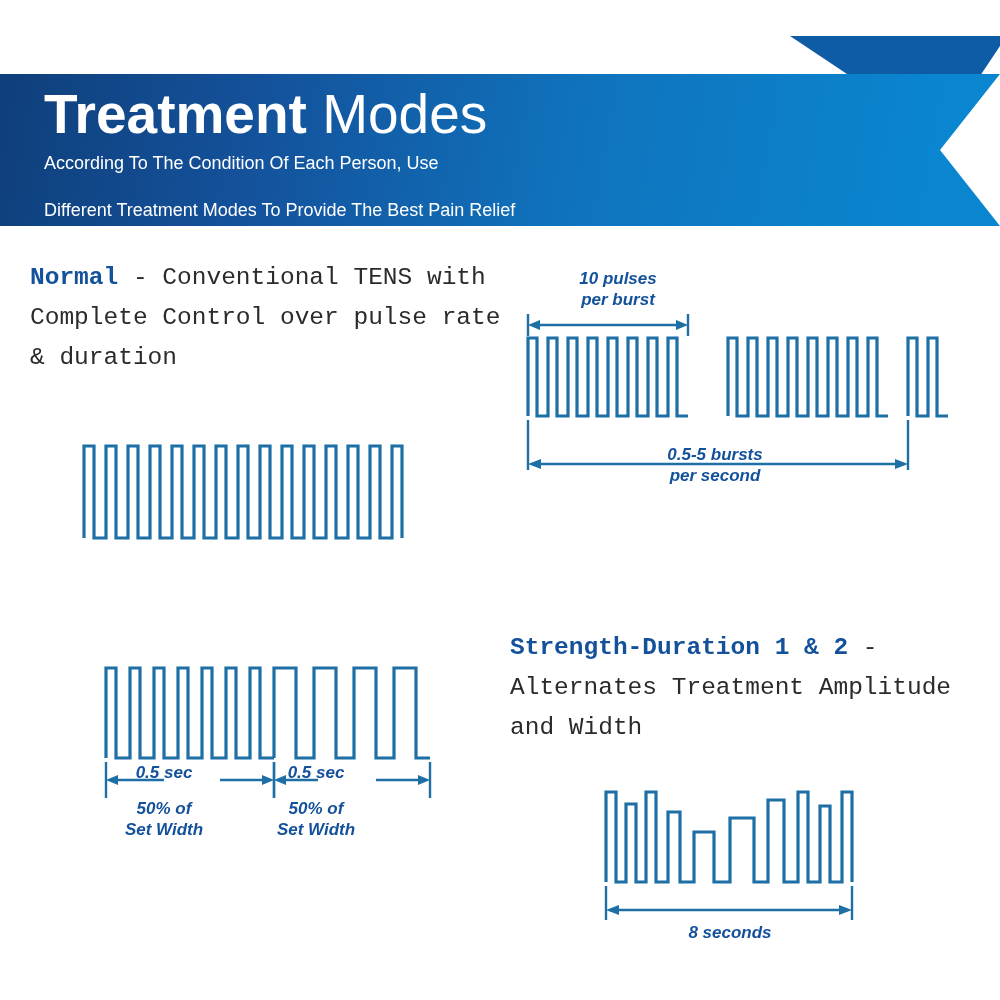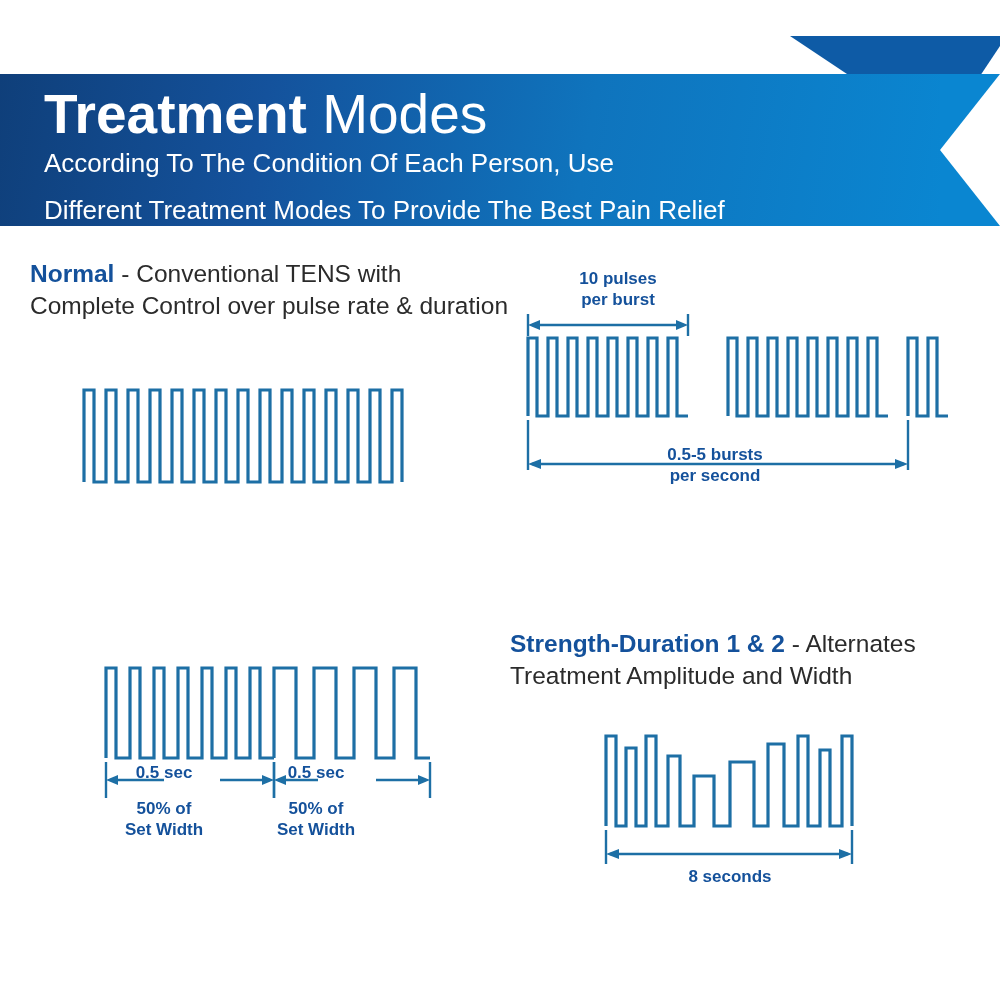--- a/index.html
+++ b/index.html
@@ -61,21 +61,21 @@
     line-height: 56px;
     white-space: nowrap;
   }
   .title-strong {
     font-weight: bold;
   }
   .title-light {
     font-weight: normal;
   }
   .subtitle {
-    font-size: 26px;
+    font-size: 18px;
     line-height: 31px;
     font-weight: normal;
     margin-top: 6px;
     white-space: nowrap;
   }
 
   
   .grid {
     position: absolute;
     left: 0;
@@ -87,43 +87,45 @@
     position: absolute;
     width: 480px;
   }
   .cell-tl { left: 30px;  top: 0px;   }
   .cell-tr { left: 510px; top: 0px;   }
   .cell-bl { left: 30px;  top: 370px; }
   .cell-br { left: 510px; top: 370px; }
 
   .mode-desc {
     font-size: 24.5px;
-    line-height: 32px;
+    line-height: 40px;
     color: #2b2b2b;
     font-weight: normal;
+    font-family: Liberation Mono, monospace;
   }
   .mode-name {
     color: #14519b;
     font-weight: bold;
   }
 
   .wave-area {
     position: relative;
     width: 480px;
   }
   svg { display: block; }
 
   .lbl {
     position: absolute;
     color: #14519b;
     font-size: 17px;
     line-height: 21px;
     font-weight: bold;
     text-align: center;
     white-space: pre-line;
+    font-style: italic;
   }
 </style>
 </head>
 <body>
 
 <div class="banner-wrap">
   <svg class="banner-flag" width="210" height="100" viewBox="0 0 210 100">
     <polygon points="0,0 210,0 210,10 150,100 0,0" fill="#0e5ba6"></polygon>
   </svg>
   <div class="banner-main"></div>

